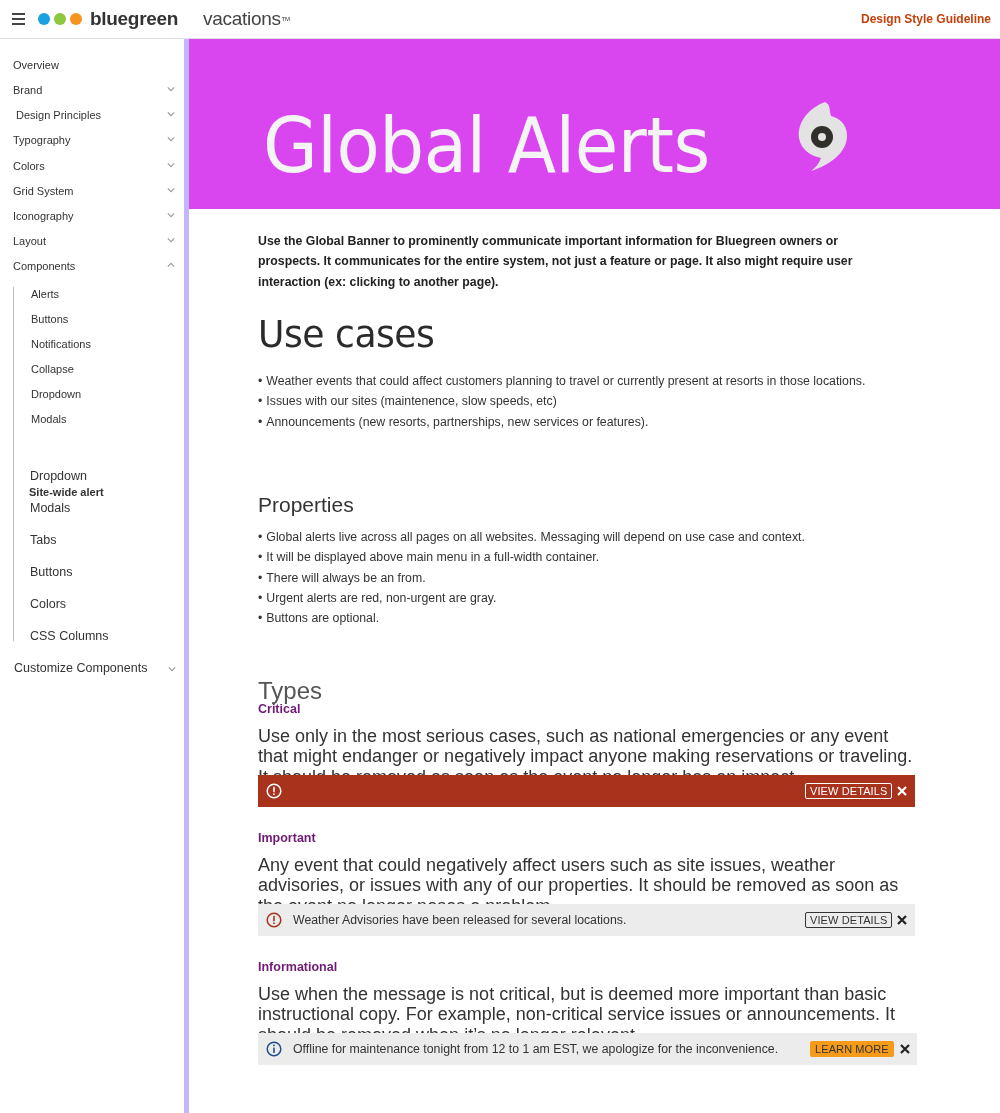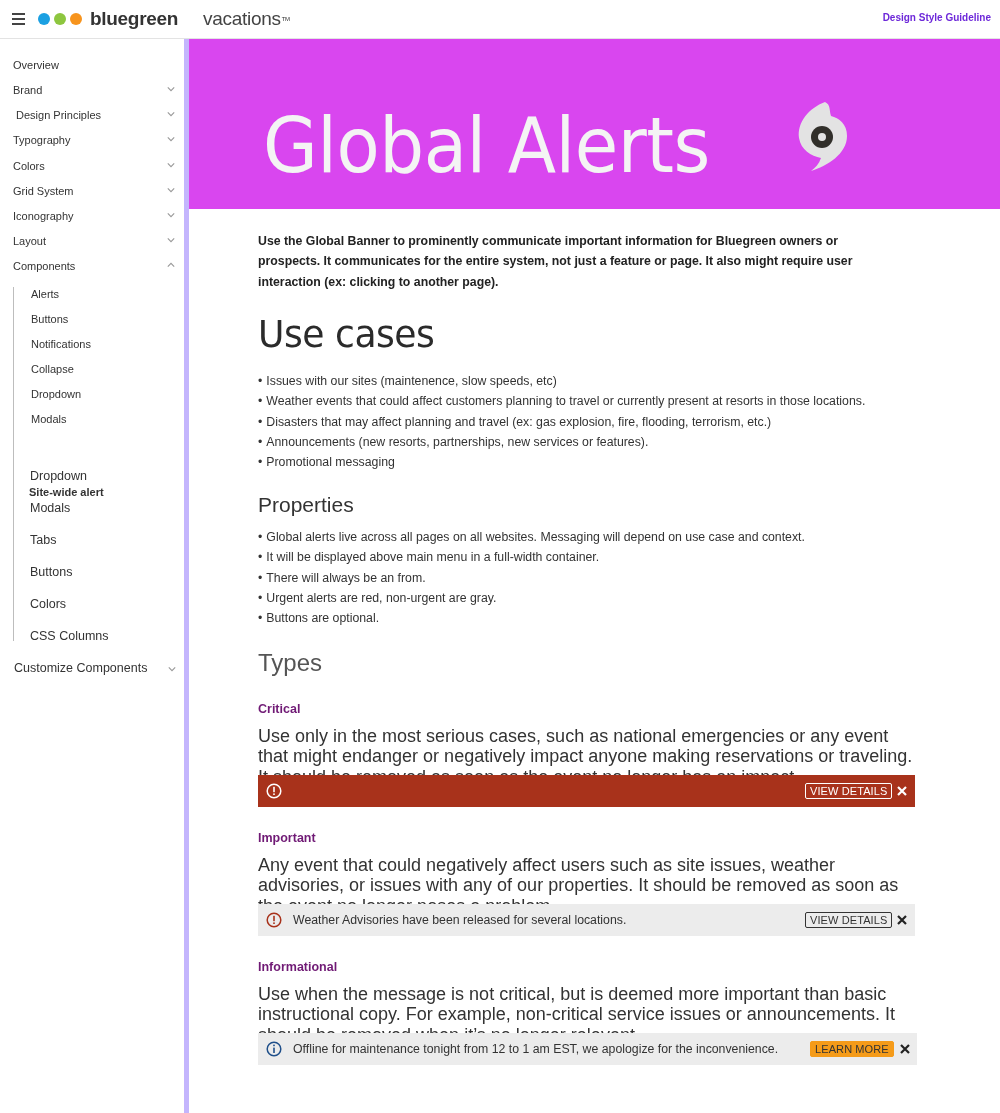--- a/index.html
+++ b/index.html
@@ -9,21 +9,21 @@
     
     .topbar { position: absolute; left: 0; top: 0; width: 1000px; height: 39px; background: #fff; border-bottom: 1px solid #e3e3e3; }
     .hamburger { position: absolute; left: 12px; top: 13px; width: 13px; height: 12px; display: flex; flex-direction: column; justify-content: space-between; cursor: pointer; }
     .hamburger span { display: block; height: 2px; background: #444; }
     .logo { position: absolute; left: 38px; top: 8px; display: flex; align-items: center; height: 22px; }
     .dot { width: 12px; height: 12px; border-radius: 50%; margin-right: 4px; }
     .logo-text { margin-left: 4px; font-size: 19px; letter-spacing: -0.3px; color: #333; line-height: 22px; }
     .logo-bold { font-weight: bold; }
     .logo-light { font-weight: normal; color: #444; margin-left: 25px; }
     .logo-tm { font-size: 6px; vertical-align: top; margin-left: 1px; }
-    .site-title { position: absolute; right: 9px; top: 12px; font-size: 10px; font-weight: bold; color: #6d28d9; }
+    .site-title { position: absolute; right: 9px; top: 12px; font-size: 12px; font-weight: bold; color: #c2410c; }
 
     
     .sidebar { position: absolute; left: 0; top: 39px; width: 189px; height: 1074px; border-right: 5px solid #c4b5fd; background: #fff; }
     .nav-item { position: absolute; left: 13px; width: 166px; font-size: 11px; color: #333; cursor: pointer; height: 18px; line-height: 18px; }
     .nav-item .chev { position: absolute; right: 4px; top: 4px; width: 8px; height: 8px; }
     .sub-wrap { position: absolute; left: 13px; top: 248px; width: 1px; height: 354px; background: #bdbdbd; }
     .sub-item { position: absolute; left: 31px; font-size: 11px; color: #333; cursor: pointer; height: 18px; line-height: 18px; }
     .sub-item.active { font-weight: bold; font-size: 11px; left: 29px; margin-top: 48px; }
     .sub-item.big { font-size: 12.5px; left: 30px; }
     .nav-item.big { font-size: 12.5px; left: 14px; }
@@ -31,21 +31,21 @@
     
     .hero { position: absolute; left: 189px; top: 39px; width: 811px; height: 170px; background: #d946ef; }
     .hero-title { position: absolute; left: 74px; top: 62px; font-size: 76px; font-weight: 300; color: #f4f4f4; letter-spacing: -0.5px; line-height: 90px; font-family: "DejaVu Sans", sans-serif; font-weight: normal; transform: scaleX(0.93); transform-origin: left; }
     .hero-icon { position: absolute; left: 606px; top: 61px; width: 56px; height: 72px; }
 
     
     .content { position: absolute; left: 258px; top: 209px; width: 660px; }
     .intro { position: absolute; top: 22px; left: 0; width: 640px; font-size: 12.3px; font-weight: bold; line-height: 20.3px; color: #222; }
     .h1 { position: absolute; font-size: 38px; color: #2b2b2b; font-weight: normal; line-height: 44px; font-family: "DejaVu Sans", sans-serif; transform: scaleX(0.95); transform-origin: left; letter-spacing: -0.5px; }
     .h2 { position: absolute; font-size: 21px; color: #333; font-weight: normal; line-height: 26px; }
-    .h2.light { color: #555; font-size: 24px; }
+    .h2.light { color: #555; font-size: 24px; margin-top: 28px; }
     ul.bullets { position: absolute; left: 0; list-style: none; font-size: 12.3px; line-height: 20.3px; color: #333; }
     ul.bullets li::before { content: "\2022"; margin-right: 4px; }
     .h3 { position: absolute; font-size: 12.5px; font-weight: bold; color: #701a75; }
     .para { position: absolute; left: 0; width: 660px; font-size: 18px; line-height: 20.3px; color: #333; }
 
     .alert { position: absolute; left: 0; height: 32px; display: flex; align-items: center; font-size: 12.3px; }
     .alert .a-icon { position: absolute; left: 8px; top: 8px; width: 16px; height: 16px; }
     .alert .a-msg { position: absolute; left: 35px; top: 0; line-height: 32px; }
     .alert .a-btn { position: absolute; top: 8px; height: 16px; line-height: 14px; font-size: 11px; padding: 0 4px; border: 1px solid; border-radius: 2px; cursor: pointer; letter-spacing: 0.1px; }
     .alert .a-close { position: absolute; top: 9px; width: 14px; height: 14px; cursor: pointer; }
@@ -140,25 +140,23 @@
     <circle cx="27" cy="37" r="11" fill="#312f2a"></circle>
     <circle cx="27" cy="37" r="4" fill="#e3e3e3"></circle>
   </svg>
 </section>
 
 <main class="content">
   <p class="intro">Use the Global Banner to prominently communicate important information for Bluegreen owners or prospects. It communicates for the entire system, not just a feature or page. It also might require user interaction (ex: clicking to another page).</p>
 
   <h2 class="h1" style="top:103px">Use cases</h2>
   <ul class="bullets" style="top:162px">
+    <li>Weather events that could affect customers planning to travel or currently present at resorts in those locations.</li>
     <li>Issues with our sites (maintenence, slow speeds, etc)</li>
-    <li>Weather events that could affect customers planning to travel or currently present at resorts in those locations.</li>
-    <li>Disasters that may affect planning and travel (ex: gas explosion, fire, flooding, terrorism, etc.)</li>
     <li>Announcements (new resorts, partnerships, new services or features).</li>
-    <li>Promotional messaging</li>
   </ul>
 
   <h3 class="h2" style="top:283px">Properties</h3>
   <ul class="bullets" style="top:318px">
     <li>Global alerts live across all pages on all websites. Messaging will depend on use case and context.</li>
     <li>It will be displayed above main menu in a full-width container.</li>
     <li>There will always be an from.</li>
     <li>Urgent alerts are red, non-urgent are gray.</li>
     <li>Buttons are optional.</li>
   </ul>

